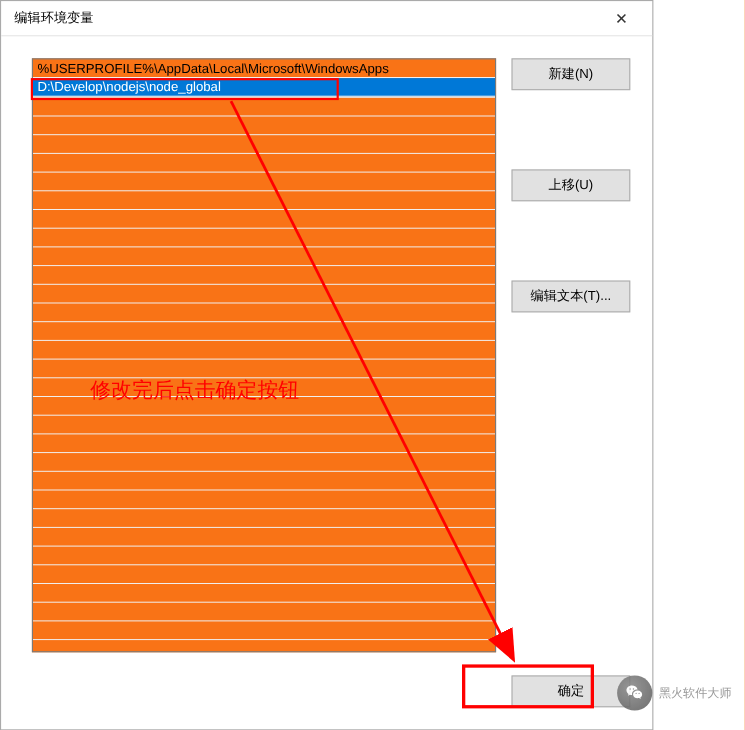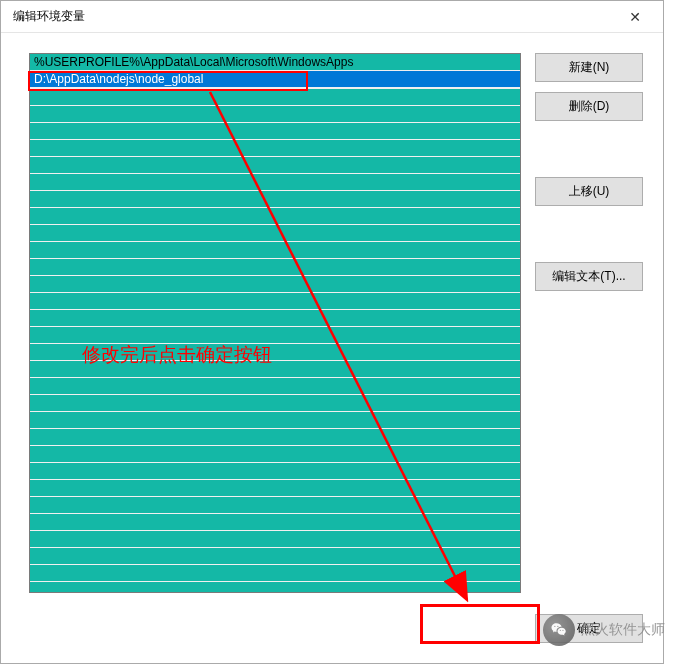--- a/index.html
+++ b/index.html
@@ -6,21 +6,21 @@
     body {
       font-family: "Microsoft YaHei", "Segoe UI", sans-serif;
       font-size: 12px;
       background: #fff;
       width: 677px;
       height: 664px;
       position: relative;
       overflow: hidden;
     }
     .dialog {
-      width: 664px;
+      width: 594px;
       height: 664px;
       background: #fff;
       border: 1px solid #aaa;
       display: flex;
       flex-direction: column;
     }
     .titlebar {
       height: 32px;
       display: flex;
       align-items: center;
@@ -41,21 +41,21 @@
     }
     .content {
       flex: 1;
       display: flex;
       padding: 20px 20px 0 28px;
       gap: 14px;
     }
     .listbox {
       flex: 1;
       border: 1px solid #7a7a7a;
-      background: #14b8a6;
+      background: #f97316;
       height: 540px;
       position: relative;
       overflow: hidden;
     }
     .list-item {
       height: 17px;
       line-height: 17px;
       padding: 0 4px;
       font-size: 12px;
       white-space: nowrap;
@@ -83,21 +83,21 @@
     .win-btn {
       height: 29px;
       background: #e1e1e1;
       border: 1px solid #adadad;
       font-size: 12px;
       color: #000;
       font-family: inherit;
       cursor: default;
       margin-bottom: 10px;
     }
-    .win-btn.gap-large { margin-top: 46px; }
+    .win-btn.gap-large { margin-top: 62px; }
     .footer {
       height: 60px;
       display: flex;
       align-items: center;
       justify-content: flex-end;
       padding: 0 20px 10px 0;
       gap: 10px;
     }
     .footer .win-btn {
       width: 108px;
@@ -159,42 +159,41 @@
       border-radius: 50%;
       background: radial-gradient(circle at 35% 35%, #888, #555);
       display: flex;
       align-items: center;
       justify-content: center;
       color: #fff;
       font-size: 16px;
     }
     .wm-text {
       color: #888;
-      font-size: 14px;
+      font-size: 11px;
     }
   </style>
 </head>
 <body>
 
 <div class="dialog">
   <div class="titlebar">
     <span class="titlebar-title">编辑环境变量</span>
     <div class="close-btn">✕</div>
   </div>
 
   <div class="content">
     <div class="listbox">
       <div class="list-item">%USERPROFILE%\AppData\Local\Microsoft\WindowsApps</div>
-      <div class="list-item selected">D:\AppData\nodejs\node_global</div>
+      <div class="list-item selected">D:\Develop\nodejs\node_global</div>
       <div class="list-grid-lines"></div>
     </div>
 
     <div class="side-buttons">
       <button class="win-btn">新建(N)</button>
-      <button class="win-btn">删除(D)</button>
       <button class="win-btn gap-large">上移(U)</button>
       <button class="win-btn gap-large">编辑文本(T)...</button>
     </div>
   </div>
 
   <div class="footer">
     <button class="win-btn">确定</button>
   </div>
 </div>
 

